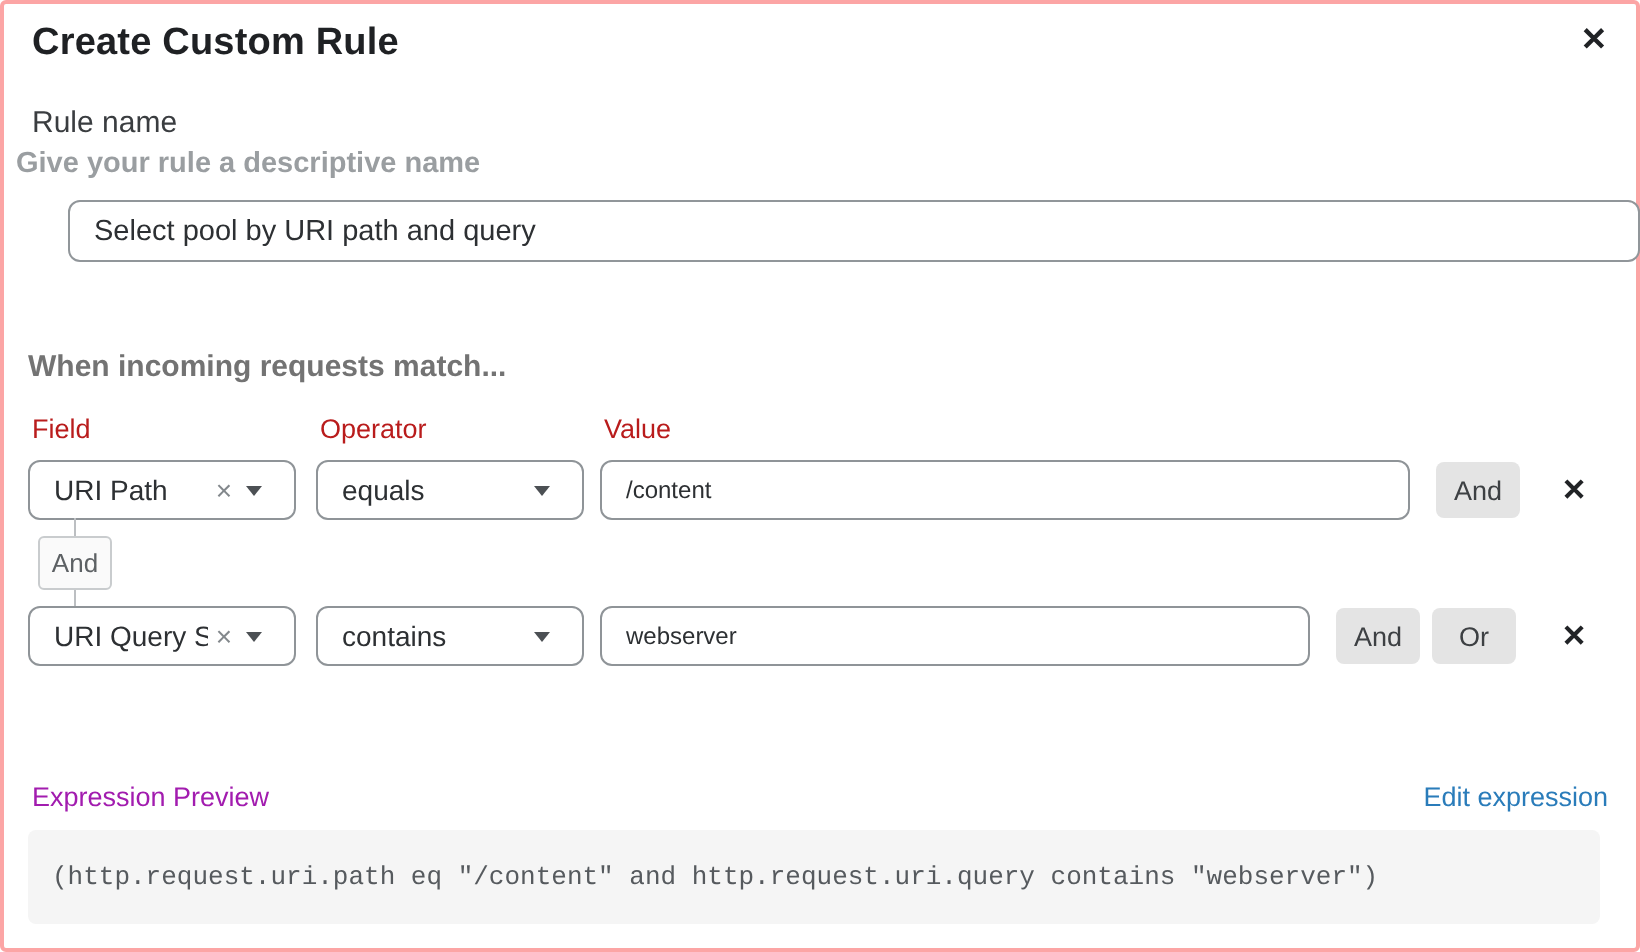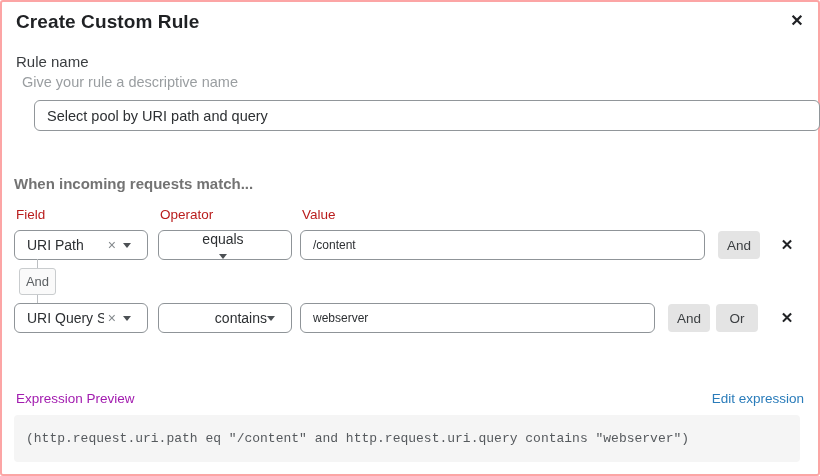--- a/index.html
+++ b/index.html
@@ -30,22 +30,22 @@
     font-size: 16px; font-weight: 700; color: #202225;
     background: transparent; border: none; cursor: pointer;
   }
 
   
   .rule-label {
     position: absolute; left: 14px; top: 51px;
     font-size: 15px; color: #3a3d40;
   }
   .rule-helper {
-    position: absolute; left: 20px; top: 72px;
-    font-size: 14.5px; color: #9b9c0; color: #9a9ea1;
+    position: absolute; left: 6px; top: 72px;
+    font-size: 14.5px; color: #9b9c0; color: #9a9ea1; font-weight: bold;
   }
   .name-input {
     position: absolute; left: 12px; top: 98px;
     width: 786px; height: 31px;
     border: 1px solid #91969a; border-radius: 6px;
     padding: 0 12px; font-size: 14.5px; color: #2d3033;
     font-family: "Liberation Sans", sans-serif;
     background: #ffffff; outline: none; margin-left: 20px;
   }
 
@@ -78,24 +78,24 @@
     font-size: 14px; color: #83888c; margin: 0 7px 0 4px; line-height: 1;
   }
   .caret {
     width: 0; height: 0; flex: 0 0 auto;
     border-left: 4.5px solid transparent;
     border-right: 4.5px solid transparent;
     border-top: 5.5px solid #4c5054;
   }
 
   .row1 .select-field    { left: 12px;  top: 228px; width: 134px; }
-  .row1 .select-operator { left: 156px; top: 228px; width: 134px; flex-direction: column; }
+  .row1 .select-operator { left: 156px; top: 228px; width: 134px; }
   .row1 .value-input     { left: 298px; top: 228px; width: 405px; }
   .row2 .select-field    { left: 12px;  top: 301px; width: 134px; }
-  .row2 .select-operator { left: 156px; top: 301px; width: 134px; text-align: right; }
+  .row2 .select-operator { left: 156px; top: 301px; width: 134px; }
   .row2 .value-input     { left: 298px; top: 301px; width: 355px; }
 
   .value-input {
     position: absolute; height: 30px;
     border: 1px solid #8f9498; border-radius: 6px;
     padding: 0 12px; font-size: 12px; color: #2d3033;
     font-family: "Liberation Sans", sans-serif;
     background: #ffffff; outline: none;
   }
 

